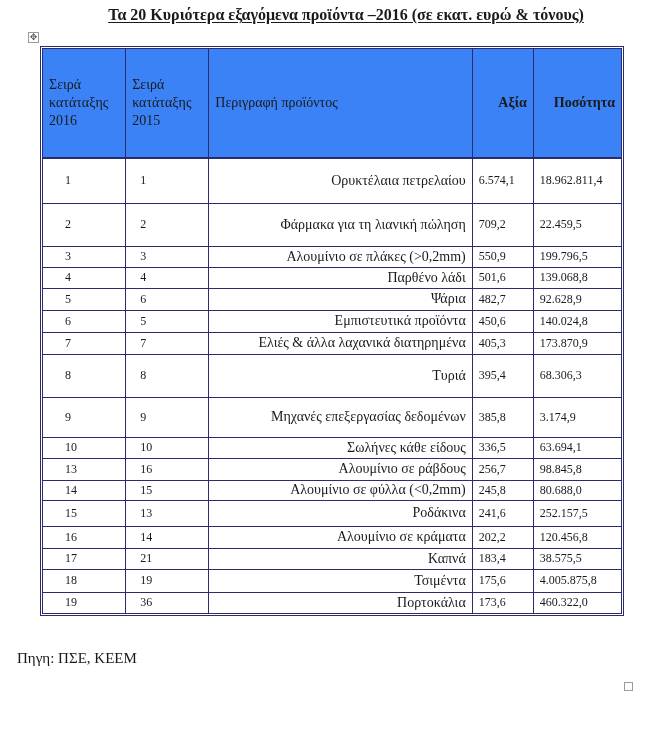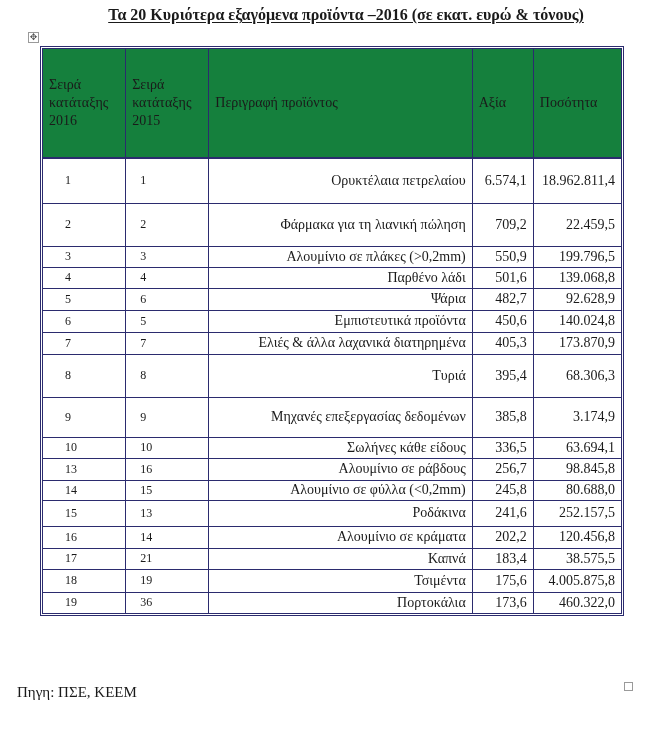--- a/index.html
+++ b/index.html
@@ -11,30 +11,30 @@
   .move-handle { position: absolute; left: 28px; top: 32px; width: 9px; height: 9px;
                  border: 1px solid #9a9a9a; font-size: 9px; line-height: 9px; text-align: center;
                  color: #555; font-family: "DejaVu Sans", sans-serif; background: #fff; }
   .resize-handle { position: absolute; left: 624px; top: 682px; width: 7px; height: 7px;
                    border: 1px solid #9a9a9a; background: #fff; }
   .tbl-wrap { position: absolute; left: 40px; top: 46px; width: 580px;
               border: 1px solid #2b2b6e; padding: 1px; }
   table { border-collapse: collapse; width: 100%; table-layout: fixed; }
   td, th { border: 1px solid #2b2b6e; font-weight: normal; padding: 0 6px;
            font-size: 14px; vertical-align: middle; }
-  thead th { background: #15803d; height: 108px; font-size: 14px; line-height: 18px; }
+  thead th { background: #3b82f6; height: 108px; font-size: 14px; line-height: 18px; }
   thead th.left { text-align: left; }
-  thead th.center { text-align: left; }
+  thead th.center { text-align: right; font-weight: bold; }
   tbody td { font-size: 13.5px; }
-  td.num { font-size: 14px; text-align: right; }
+  td.num { font-size: 12px; text-align: left; }
   td.rank1 { text-align: left; padding-left: 22px; font-size: 12px; }
   td.rank2 { text-align: left; padding-left: 14px; font-size: 12px; }
   td.desc { text-align: right; font-size: 14px; }
   .squiggle { text-decoration: underline wavy #cc2222; text-decoration-thickness: 1px; text-underline-offset: 3px; }
-  .source { position: absolute; left: 17px; top: 684px; font-size: 15px; }
+  .source { position: absolute; left: 17px; top: 650px; font-size: 15px; }
   .headbar { border-bottom: 2px solid #2b2b6e; }
 </style>
 </head>
 <body>
 
 <div class="title"><span>Τα 20 Κυριότερα εξαγόμενα προϊόντα –2016 (σε εκατ. ευρώ &amp; τόνους)</span></div>
 
 <div class="move-handle">✥</div>
 
 <div class="tbl-wrap">

